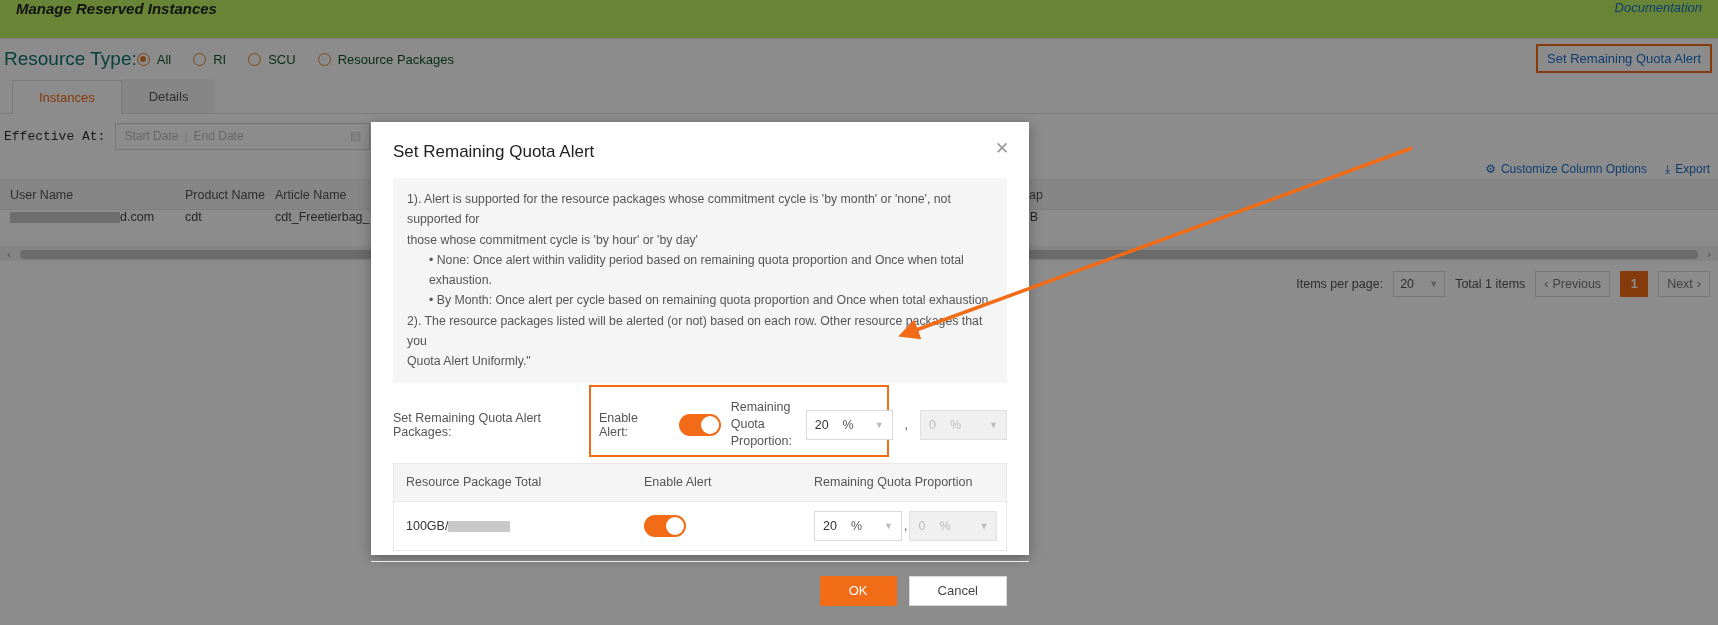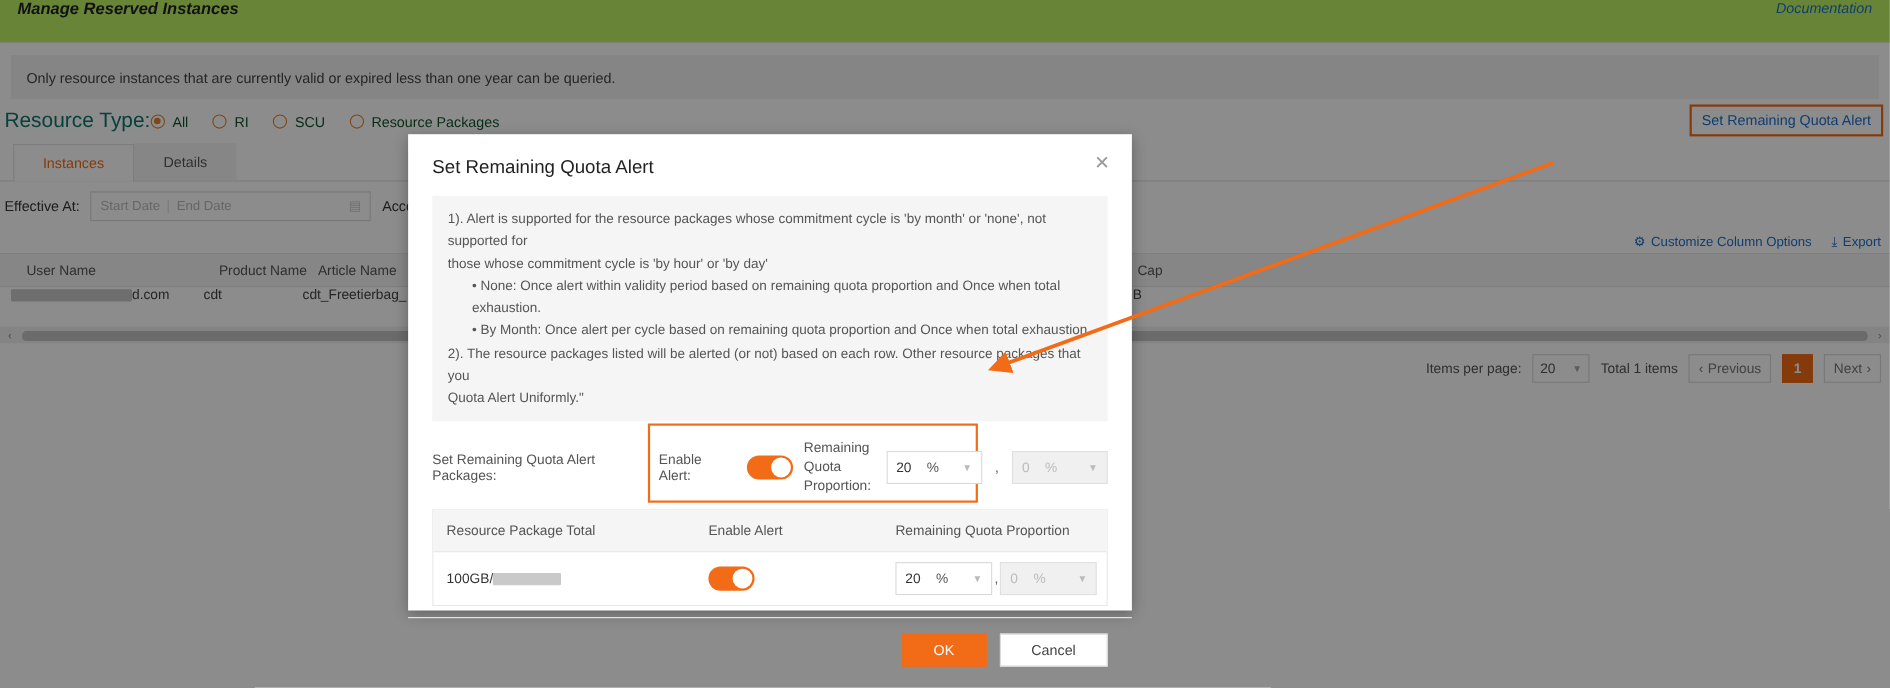--- a/index.html
+++ b/index.html
@@ -53,39 +53,39 @@
   }
 
   .tabs { display:flex; border-bottom:1px solid #e0e0e0; padding-left:12px; }
   .tab {
     padding:9px 26px; font-size:13px; color:#555; cursor:pointer;
     border:1px solid transparent; border-bottom:none; background:#f5f5f5;
   }
   .tab.active { background:#fff; color:#f26b16; border-color:#e0e0e0; position:relative; top:1px; }
 
   .search-row { height:44px; display:flex; align-items:center; padding:0 4px; gap:10px; }
-  .search-label { font-size:13px; color:#333; }
+  .search-label { font-size:13px; color:#333;font-family:Liberation Mono, monospace; }
   .daterange {
     width:255px; height:27px; border:1px solid #d9d9d9; display:flex; align-items:center;
     font-size:12px; color:#bbb; padding:0 8px; position:relative; background:#fff;
   }
   .daterange .sep { flex:0 0 auto; color:#ddd; margin:0 6px; }
   .daterange .cal { margin-left:auto; color:#ccc; font-size:12px; }
   .acct-label { font-size:13px; color:#333; }
   .acct-input { width:220px; height:27px; border:1px solid #d9d9d9; background:#fff; }
 
   .table-tools { display:flex; justify-content:flex-end; gap:18px; padding:4px 8px 3px 0; }
   .tool-link { color:#1e6fcc; font-size:12px; display:flex; align-items:center; gap:5px; cursor:pointer; }
 
   .grid-head {
     display:flex; align-items:center; height:31px; background:#f5f5f5;
     border-top:1px solid #e8e8e8; border-bottom:1px solid #e8e8e8;
     font-size:12.5px; color:#555;
   }
-  .gh { padding:0 24px; white-space:nowrap; display:flex; align-items:center; gap:5px; }
+  .gh { padding:0 10px; white-space:nowrap; display:flex; align-items:center; gap:5px; }
   .grid-row { display:flex; align-items:flex-start; height:36px; font-size:12.5px; color:#444; }
   .gr { padding:0 10px; white-space:nowrap; overflow:hidden; }
   .redact {
     display:inline-block; height:11px; background:#c9c9c9; vertical-align:middle;
     border-radius:1px;
   }
   .filter-ico { color:#999; font-size:10px; }
   .help-ico {
     display:inline-block; width:12px; height:12px; border:1px solid #aaa; border-radius:50%;
     font-size:9px; line-height:10px; text-align:center; color:#888;
@@ -184,23 +184,20 @@
 </head>
 <body>
 
 <div id="page">
 
   <div class="page-header">
     <div class="page-title">Manage Reserved Instances</div>
     <div class="doc-link">Documentation</div>
   </div>
 
-  <div class="notice-bar">
-    <span>Only resource instances that are currently valid or expired less than one year can be queried.</span>
-  </div>
 
   <div class="filter-row">
     <span class="filter-label">Resource Type:</span>
     <div class="radio-group">
       <label class="radio-item">
         <span class="radio-dot checked"></span>
         <span class="radio-text">All</span>
       </label>
       <label class="radio-item">
         <span class="radio-dot"></span>

